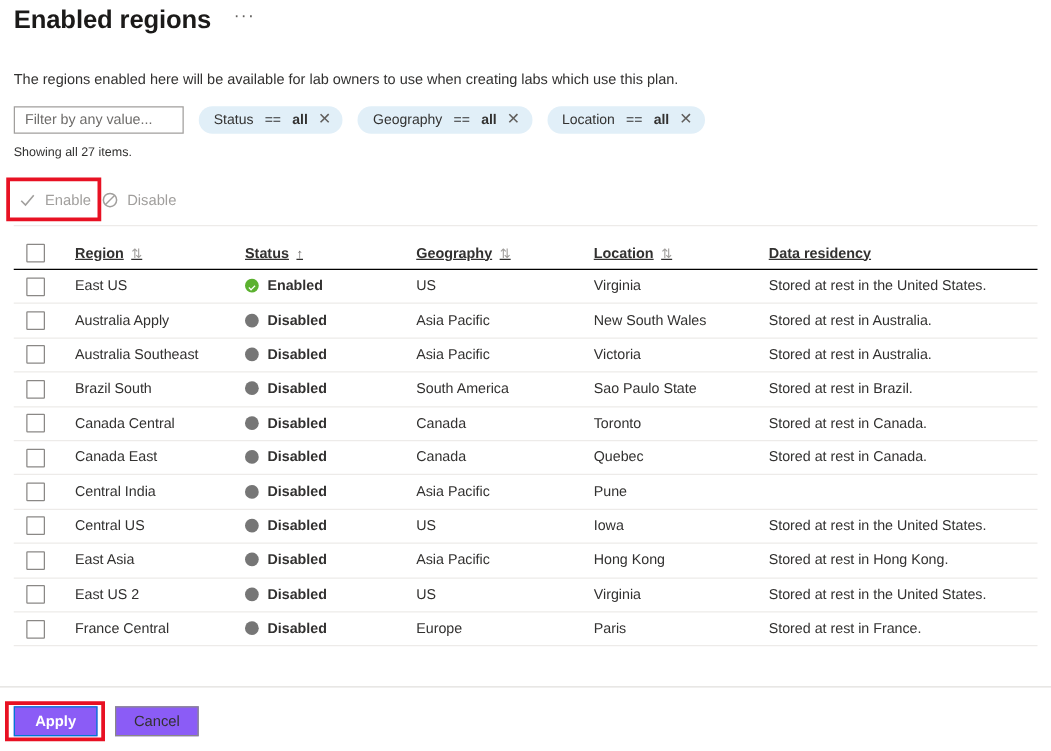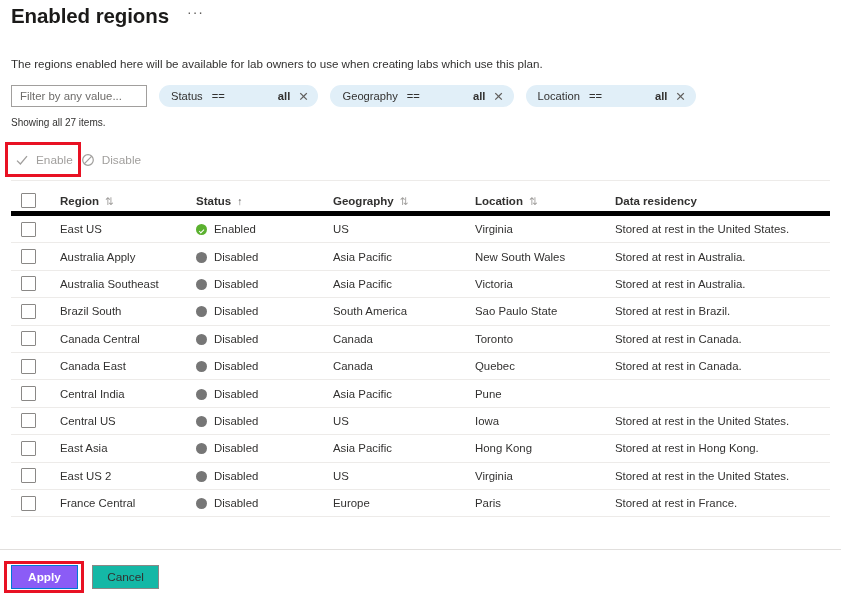--- a/index.html
+++ b/index.html
@@ -47,21 +47,21 @@
     font-size: 11.4px; color: #323130;
     padding: 0 8px; outline: none;
   }
   .filter-input::placeholder { color: #6e6c6a; }
   .pill {
     display: flex; align-items: center; gap: 9px;
     height: 22px; padding: 0 10px 0 12px;
     background: #e1eff8; border-radius: 11px;
     font-size: 11.2px; color: #323130; white-space: nowrap;
   }
-  .pill .pill-val { font-weight: 700; margin-left: 44px; }
+  .pill .pill-val { font-weight: 700; }
   .pill-x {
     color: #605e5c; font-size: 11px; line-height: 1;
     display: inline-block; transform: scale(1.15);
   }
 
   
   .showing {
     position: absolute; left: 11px; top: 117px;
     font-size: 10px; color: #323130;
   }
@@ -95,39 +95,39 @@
   .table {
     position: absolute; left: 11px; top: 190px;
     width: 819px;
   }
   .trow {
     display: flex; align-items: center;
     height: 27.4px;
     border-bottom: 1px solid #edebe9;
     font-size: 11.4px; color: #323130;
   }
-  .thead { height: 26px; border-bottom: 5px solid #000000; }
+  .thead { height: 26px; border-bottom: 1px solid #000000; text-decoration: underline; }
   .thead .cell { font-weight: 700; color: #323130; font-size: 11.5px; }
   .cell { display: flex; align-items: center; }
   .c-check   { width: 49px; padding-left: 10px; flex: 0 0 49px; }
   .c-region  { width: 136px; flex: 0 0 136px; }
   .c-status  { width: 137px; flex: 0 0 137px; }
   .c-geo     { width: 142px; flex: 0 0 142px; }
   .c-loc     { width: 140px; flex: 0 0 140px; }
   .c-data    { flex: 1 1 auto; text-align: right; }
 
   .cb {
     width: 15px; height: 15px;
     border: 1px solid #8a8886; background: #fff;
     border-radius: 1px; display: block;
   }
   .sort-ico { margin-left: 6px; color: #a19f9d; font-size: 10.5px; font-weight: 400; }
   .sort-active { color: #605e5c; }
 
-  .status-wrap { display: flex; align-items: flex-end; gap: 7px; }
+  .status-wrap { display: flex; align-items: flex-start; gap: 7px; font-weight: bold; }
   .dot-enabled {
     width: 11px; height: 11px; border-radius: 50%;
     background: #5bb12f; position: relative; flex: 0 0 11px;
   }
   .dot-enabled::after {
     content: ""; position: absolute;
     left: 2.6px; top: 4.6px; width: 4.4px; height: 2px;
     border-left: 1.6px solid #fff; border-bottom: 1.6px solid #fff;
     transform: rotate(-45deg); transform-origin: center;
   }
@@ -146,21 +146,21 @@
     display: flex; align-items: center; gap: 14px;
   }
   .btn {
     height: 24px; min-width: 67px;
     font-family: "Liberation Sans", sans-serif;
     font-size: 11.8px; font-weight: 700;
     display: flex; align-items: center; justify-content: center;
     border: 1px solid transparent; cursor: default;
   }
   .btn-primary { background: #8b5cf6; color: #ffffff; border-color: #0078d4; }
-  .btn-default { background: #14b8a6; color: #323130; border-color: #8a8886; font-weight: 400; }
+  .btn-default { background: #8b5cf6; color: #323130; border-color: #8a8886; font-weight: 400; }
 </style>
 </head>
 <body>
 
 <div class="page">
 
   <div class="title-row">
     <span class="page-title">Enabled regions</span>
     <span class="ellipsis-btn">···</span>
   </div>

